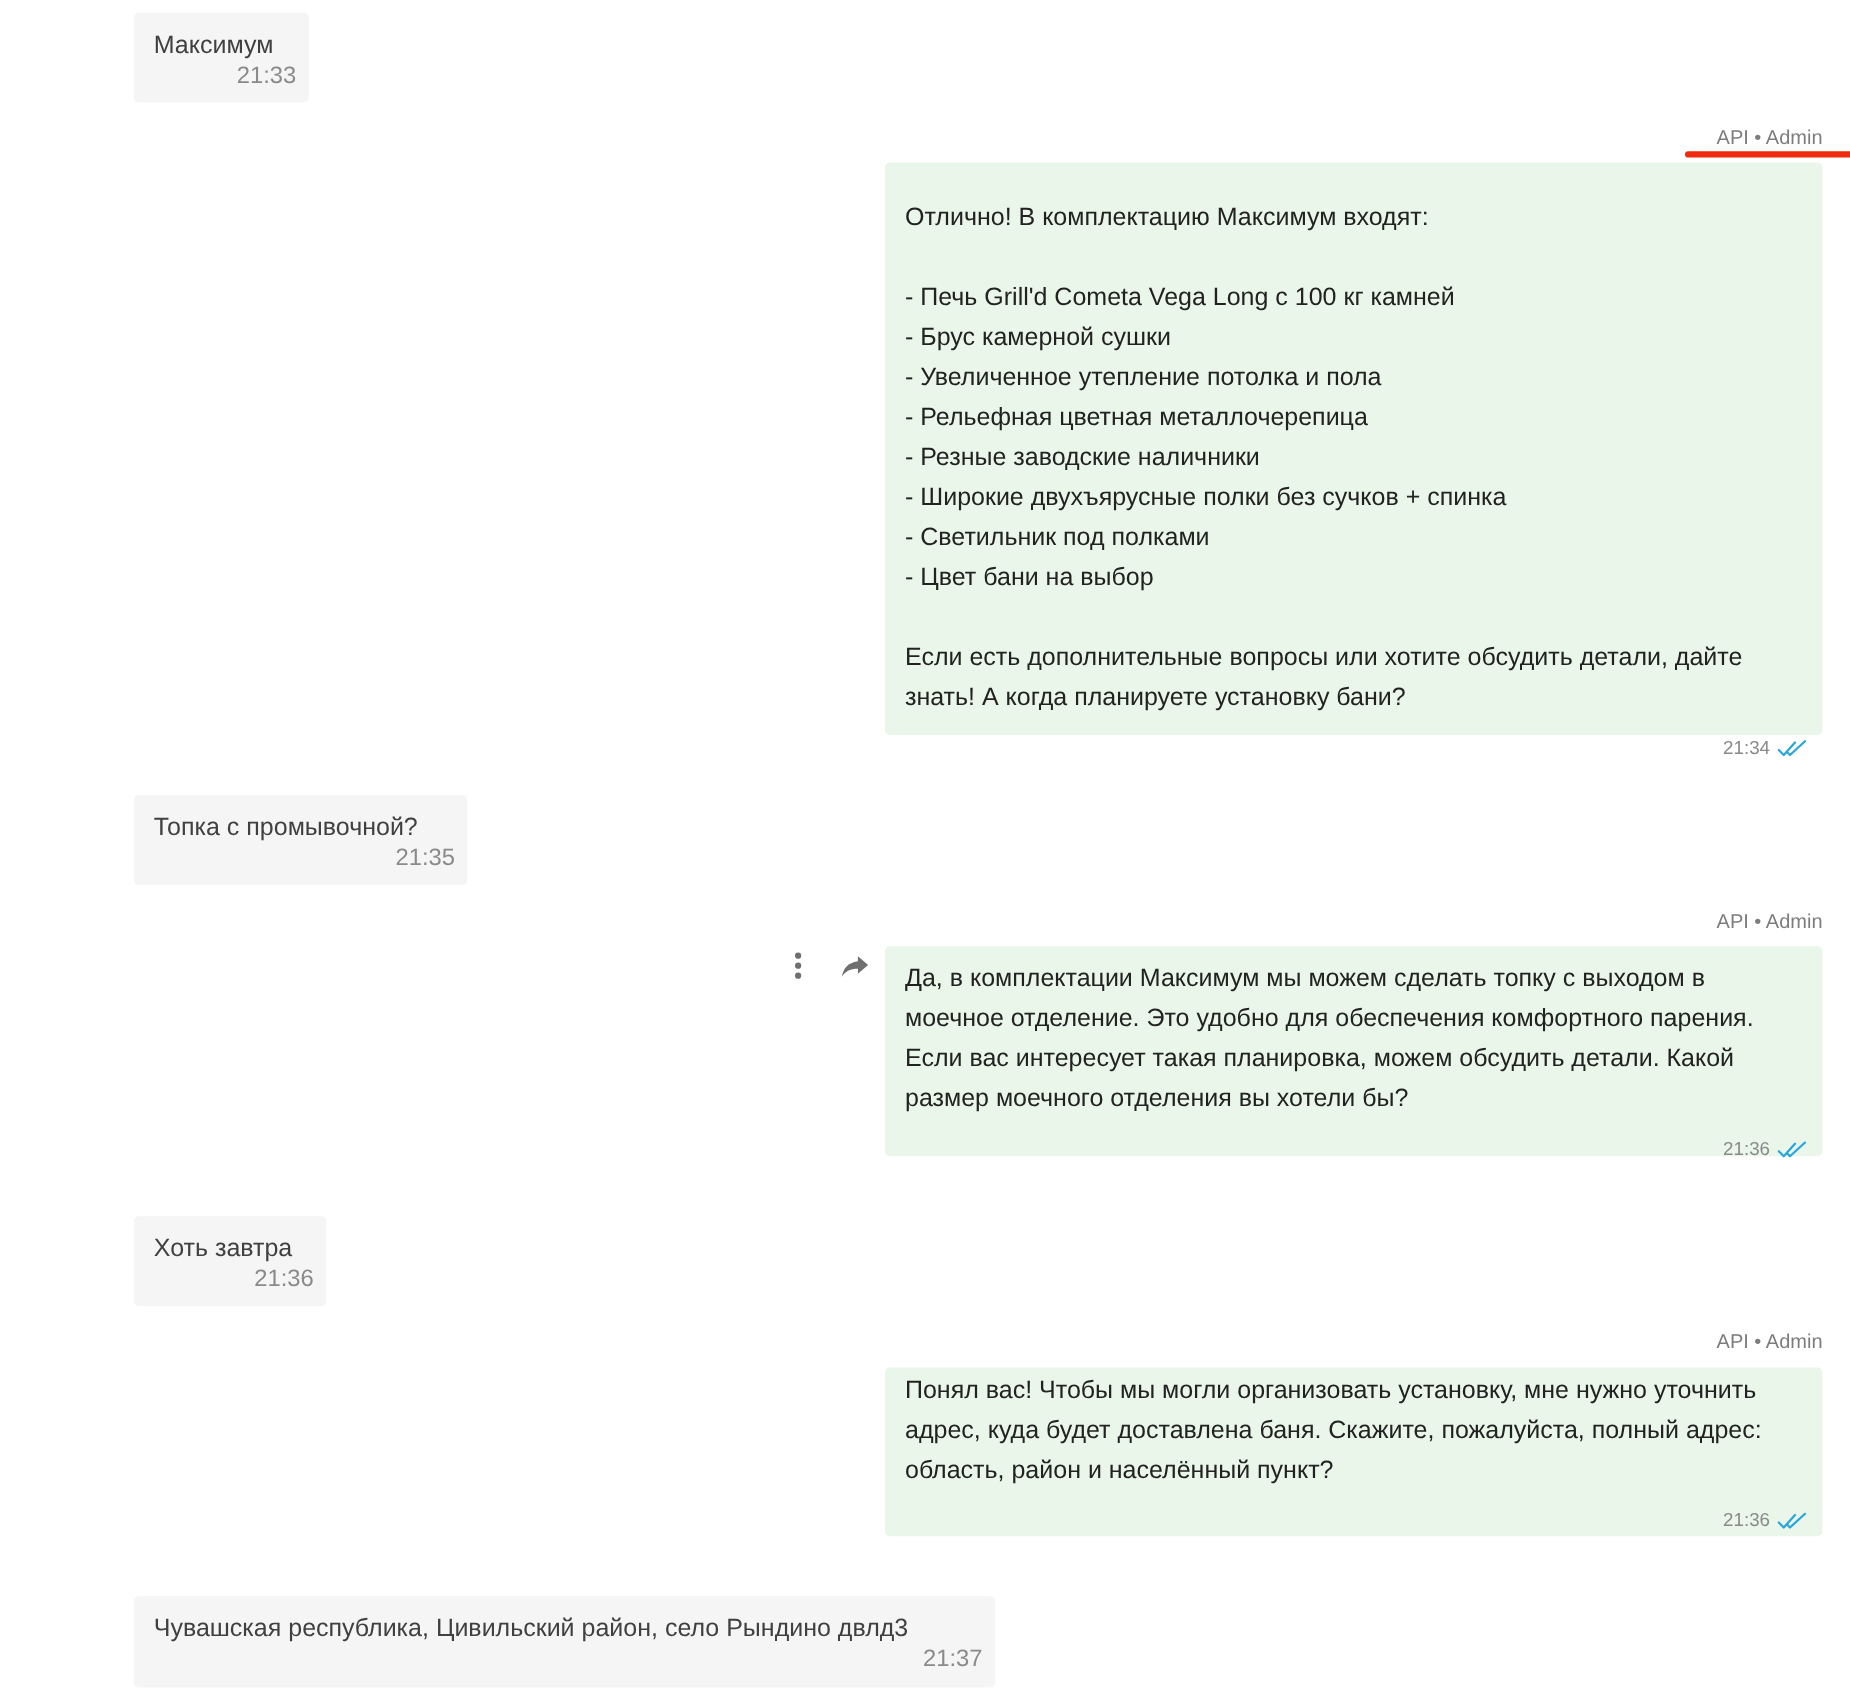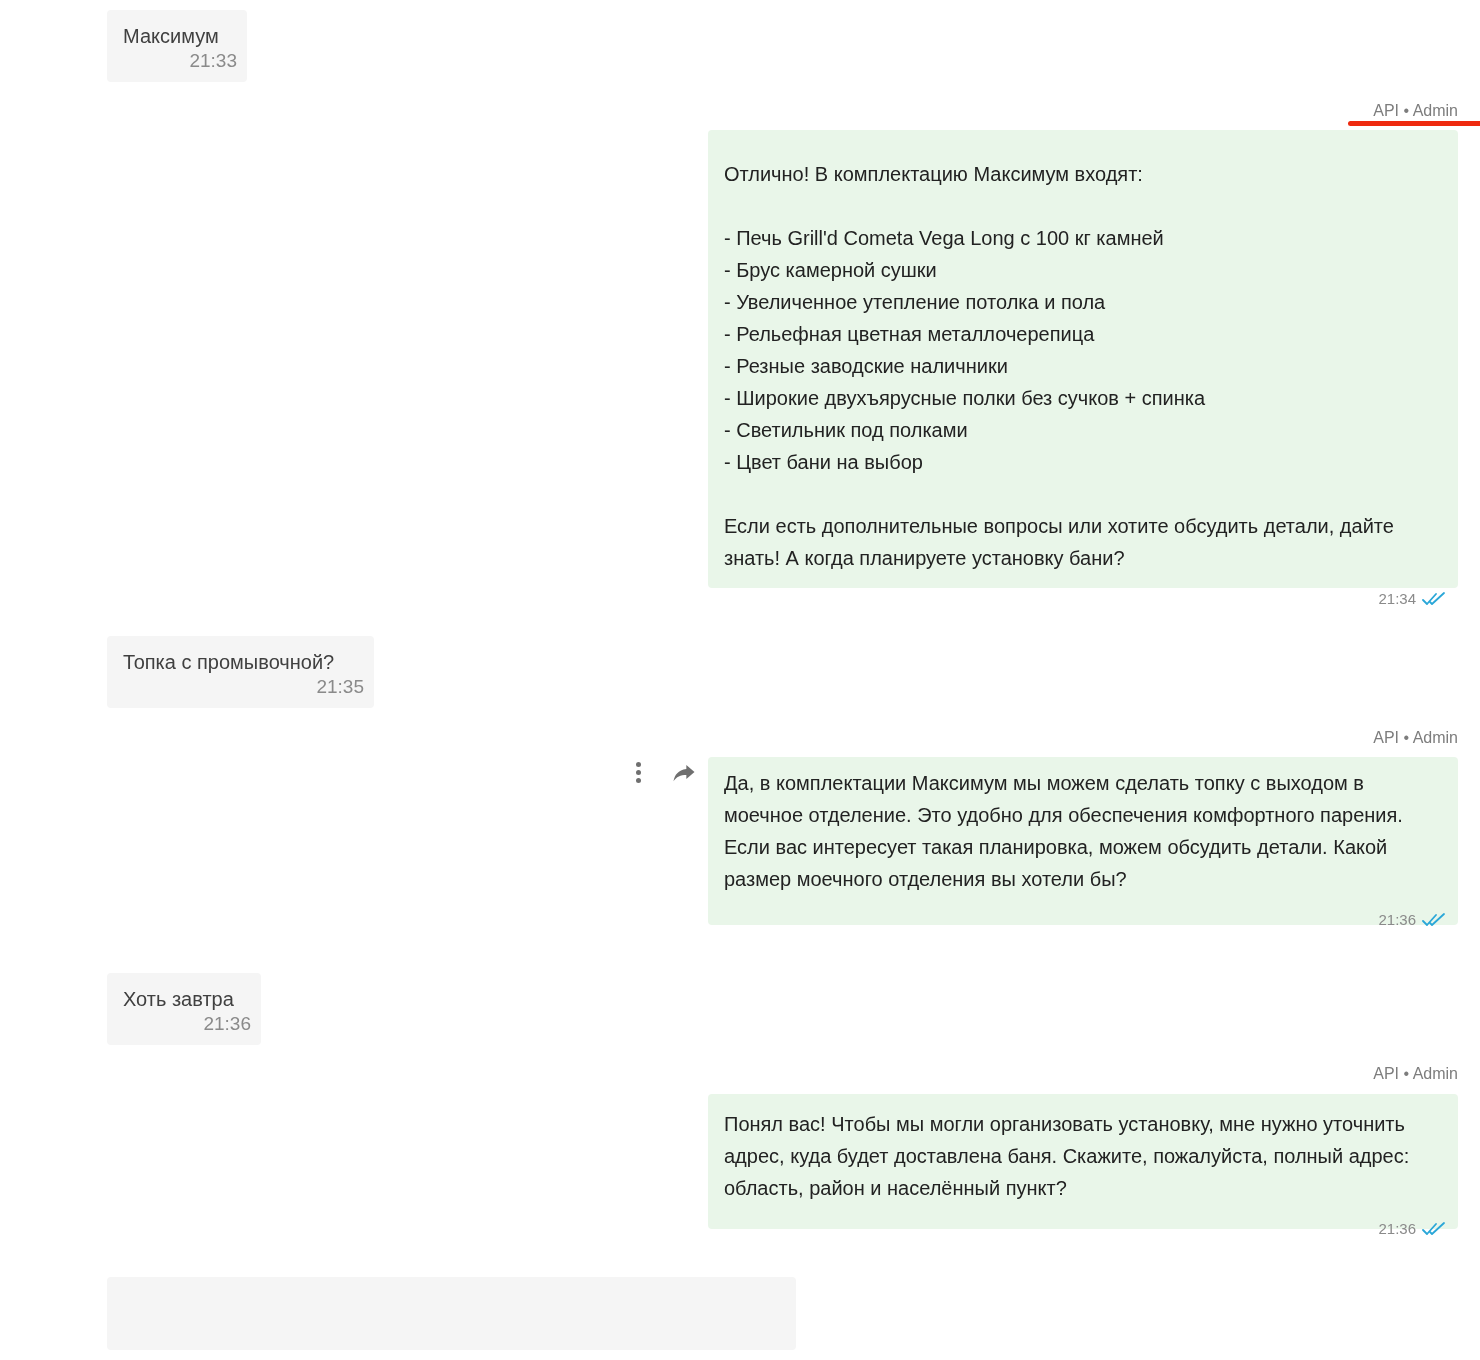--- a/index.html
+++ b/index.html
@@ -171,25 +171,27 @@
     </svg>
   </div>
 </div>
 
 <div class="msg-in" style="top:973px; width:154px; height:72px;">
   <div class="text">Хоть завтра</div>
   <div class="time">21:36</div>
 </div>
 
 <div class="sender" style="top:1064px;">API • Admin</div>
-<div class="msg-out" style="top:1094px; height:135px; padding-top:14px;">
+<div class="msg-out" style="top:1094px; height:135px; padding-top:2px;">
   <div class="text">Понял вас! Чтобы мы могли организовать установку, мне нужно уточнить адрес, куда будет доставлена баня. Скажите, пожалуйста, полный адрес: область, район и населённый пункт?</div>
   <div class="meta">
     <span>21:36</span>
     <svg class="check" viewBox="0 0 24 14">
       <path d="M1 8 L5 12 L14 2" fill="none" stroke="#2aa7d8" stroke-width="1.8" stroke-linecap="round" stroke-linejoin="round"></path>
       <path d="M8 10 L10 12 L22 1" fill="none" stroke="#2aa7d8" stroke-width="1.8" stroke-linecap="round" stroke-linejoin="round"></path>
     </svg>
   </div>
 </div>
 
 <div class="msg-in" style="top:1277px; width:689px; height:73px;">
+  <div class="text">Чувашская республика, Цивильский район, село Рындино двлд3</div>
+  <div class="time">21:37</div>
 </div>
 
 </body></html>

